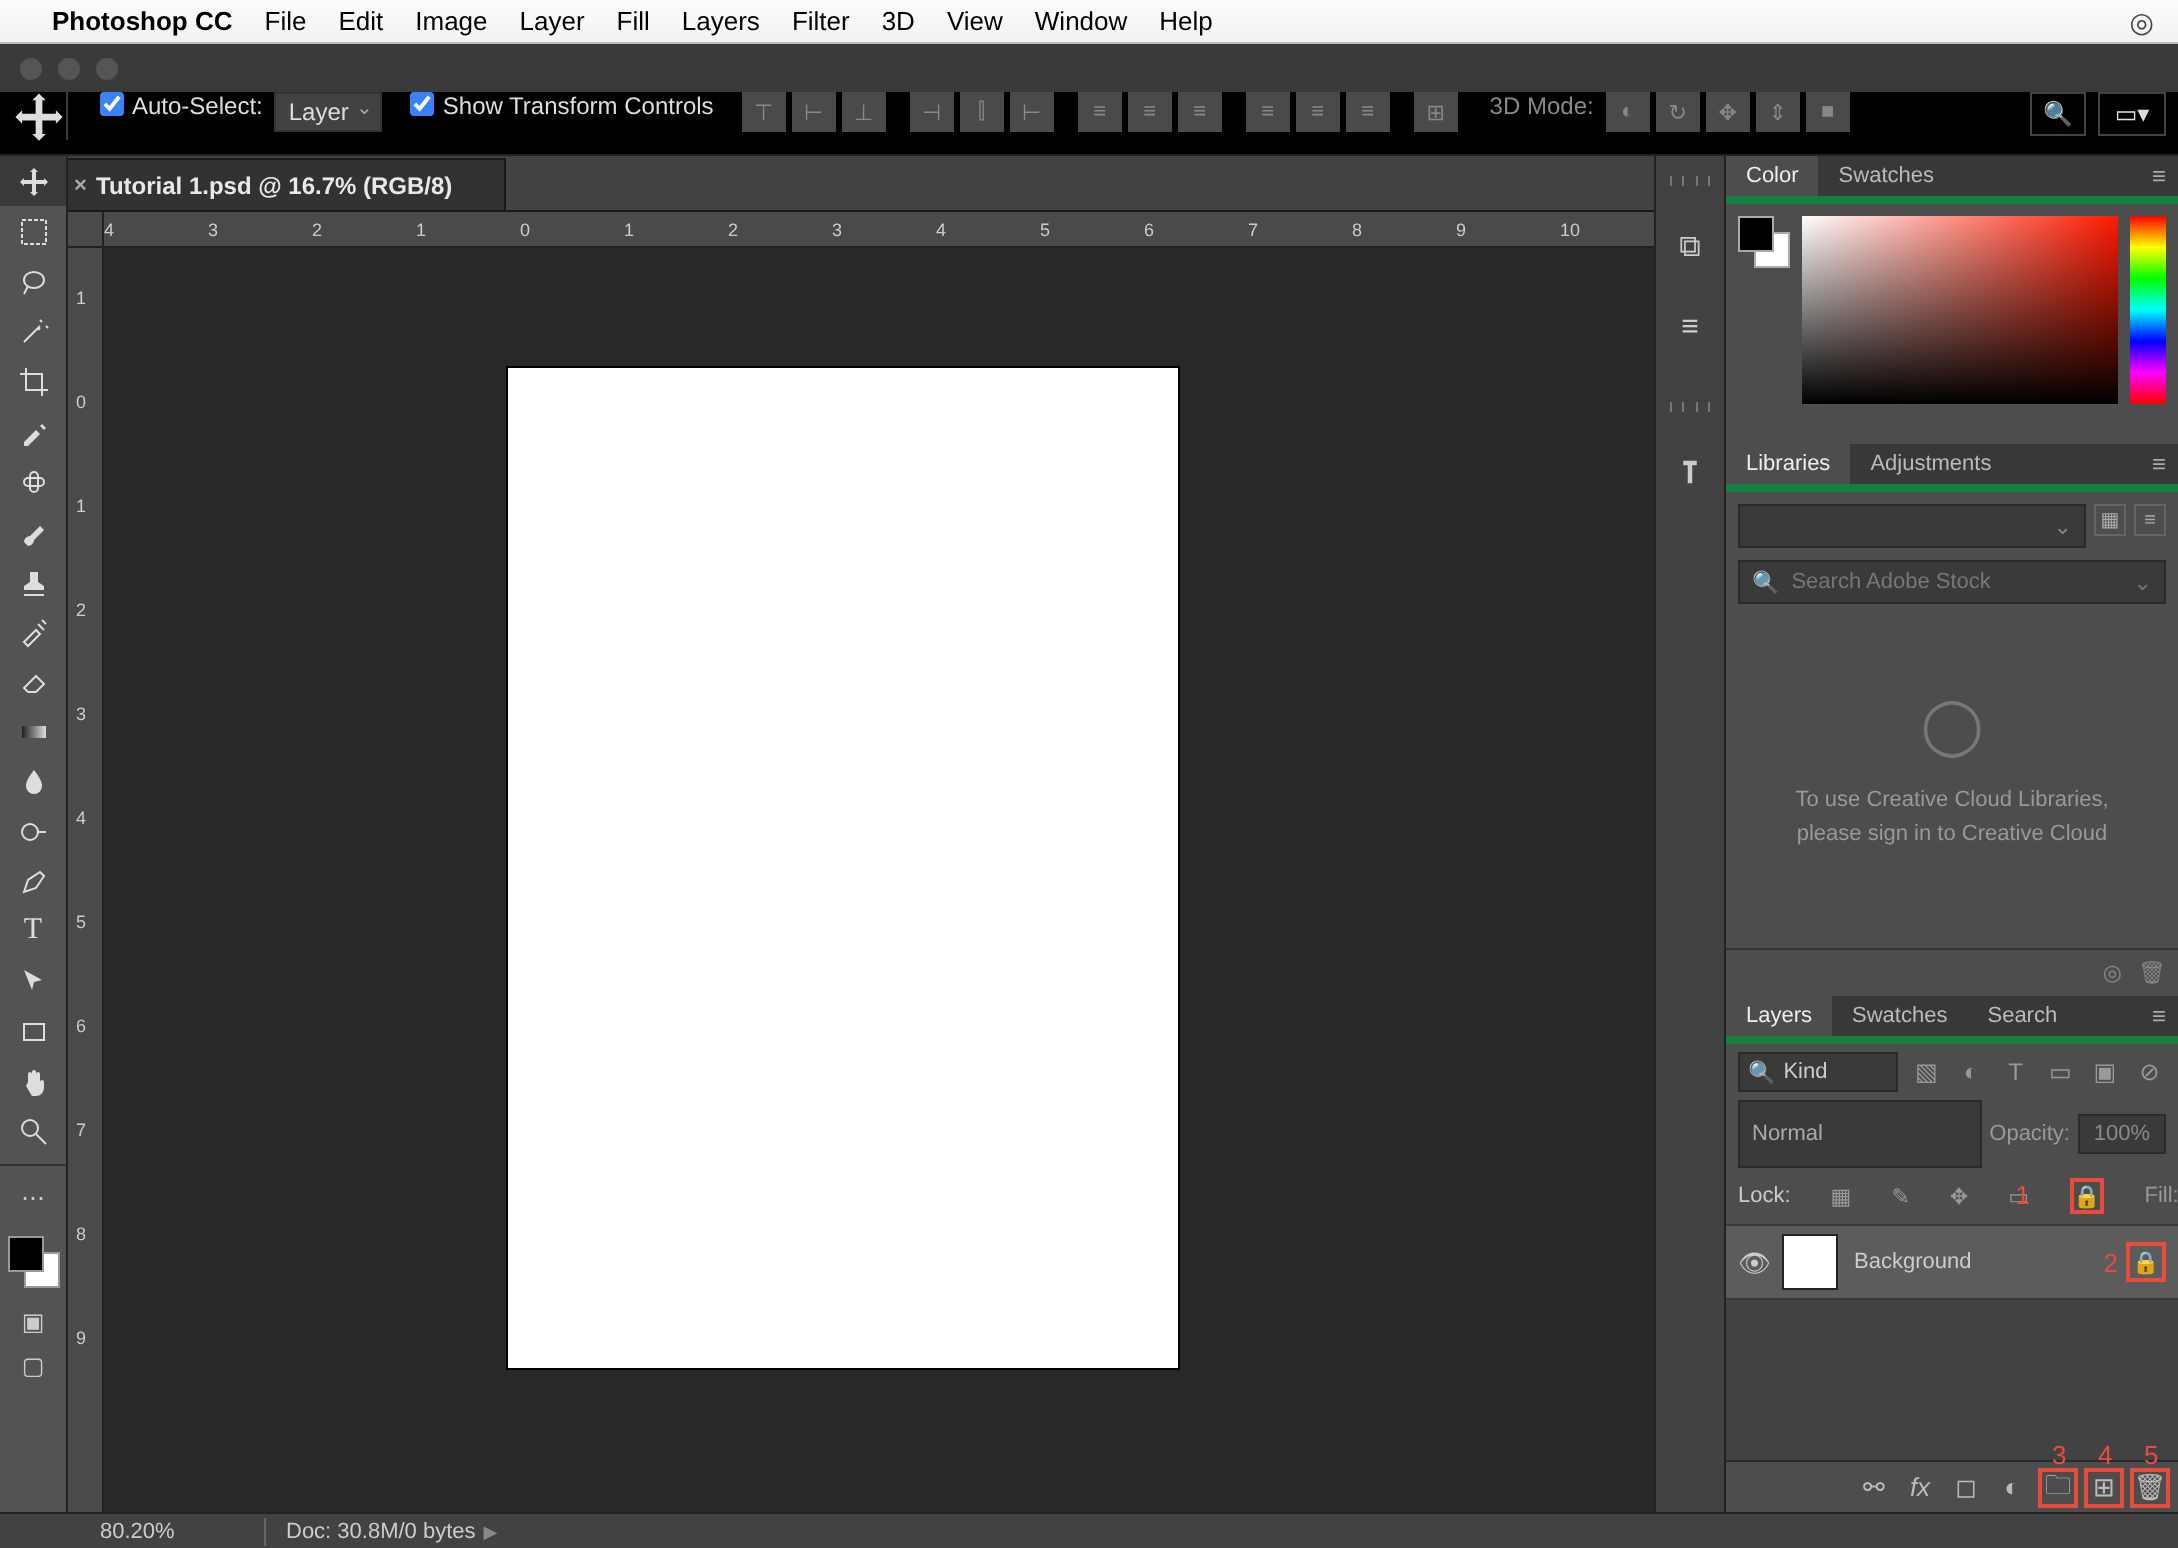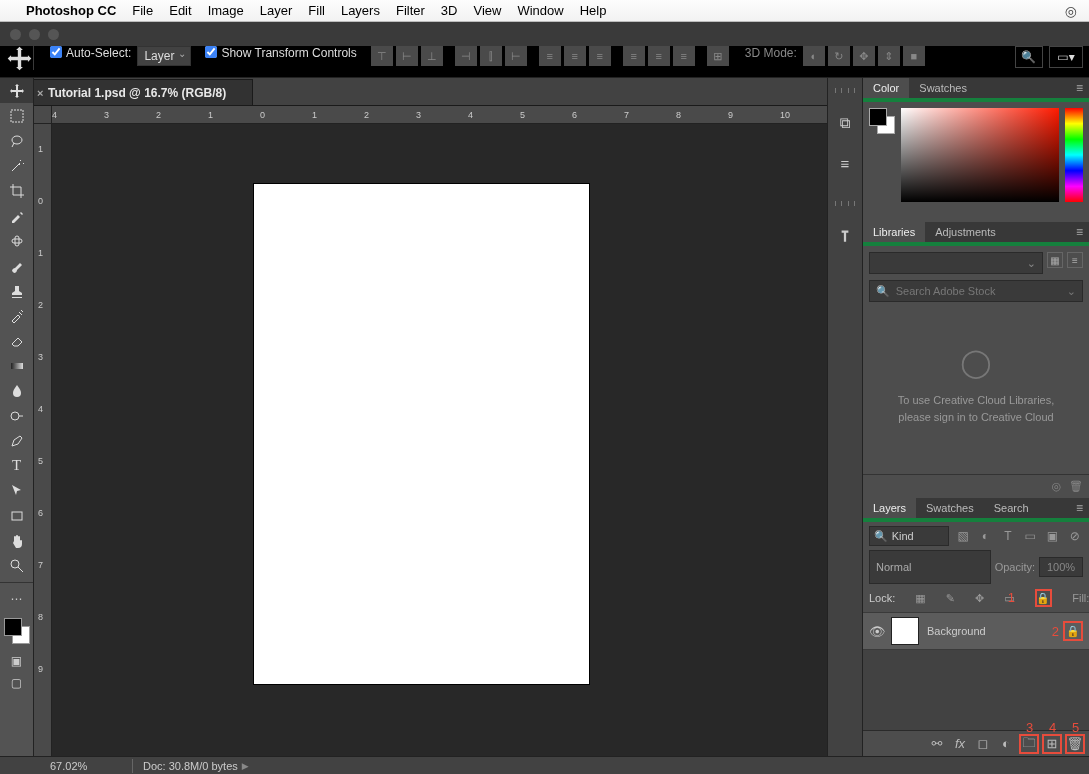--- a/index.html
+++ b/index.html
@@ -480,17 +480,17 @@
         </span>
         <span class="lf-ico anno-box">🗑
           <span class="anno-num" style="top:-16px;left:5px">5</span>
         </span>
       </div>
     </div>
   </div>
 </div>
 
 <div class="status">
-  <span class="zoom">67.02%</span>
+  <span class="zoom">80.20%</span>
   <span class="sep"></span>
   <span>Doc: 30.8M/0 bytes</span>
   <span style="margin-left:4px;font-size:9px;color:#888">▶</span>
 </div>
 
 </body></html>

